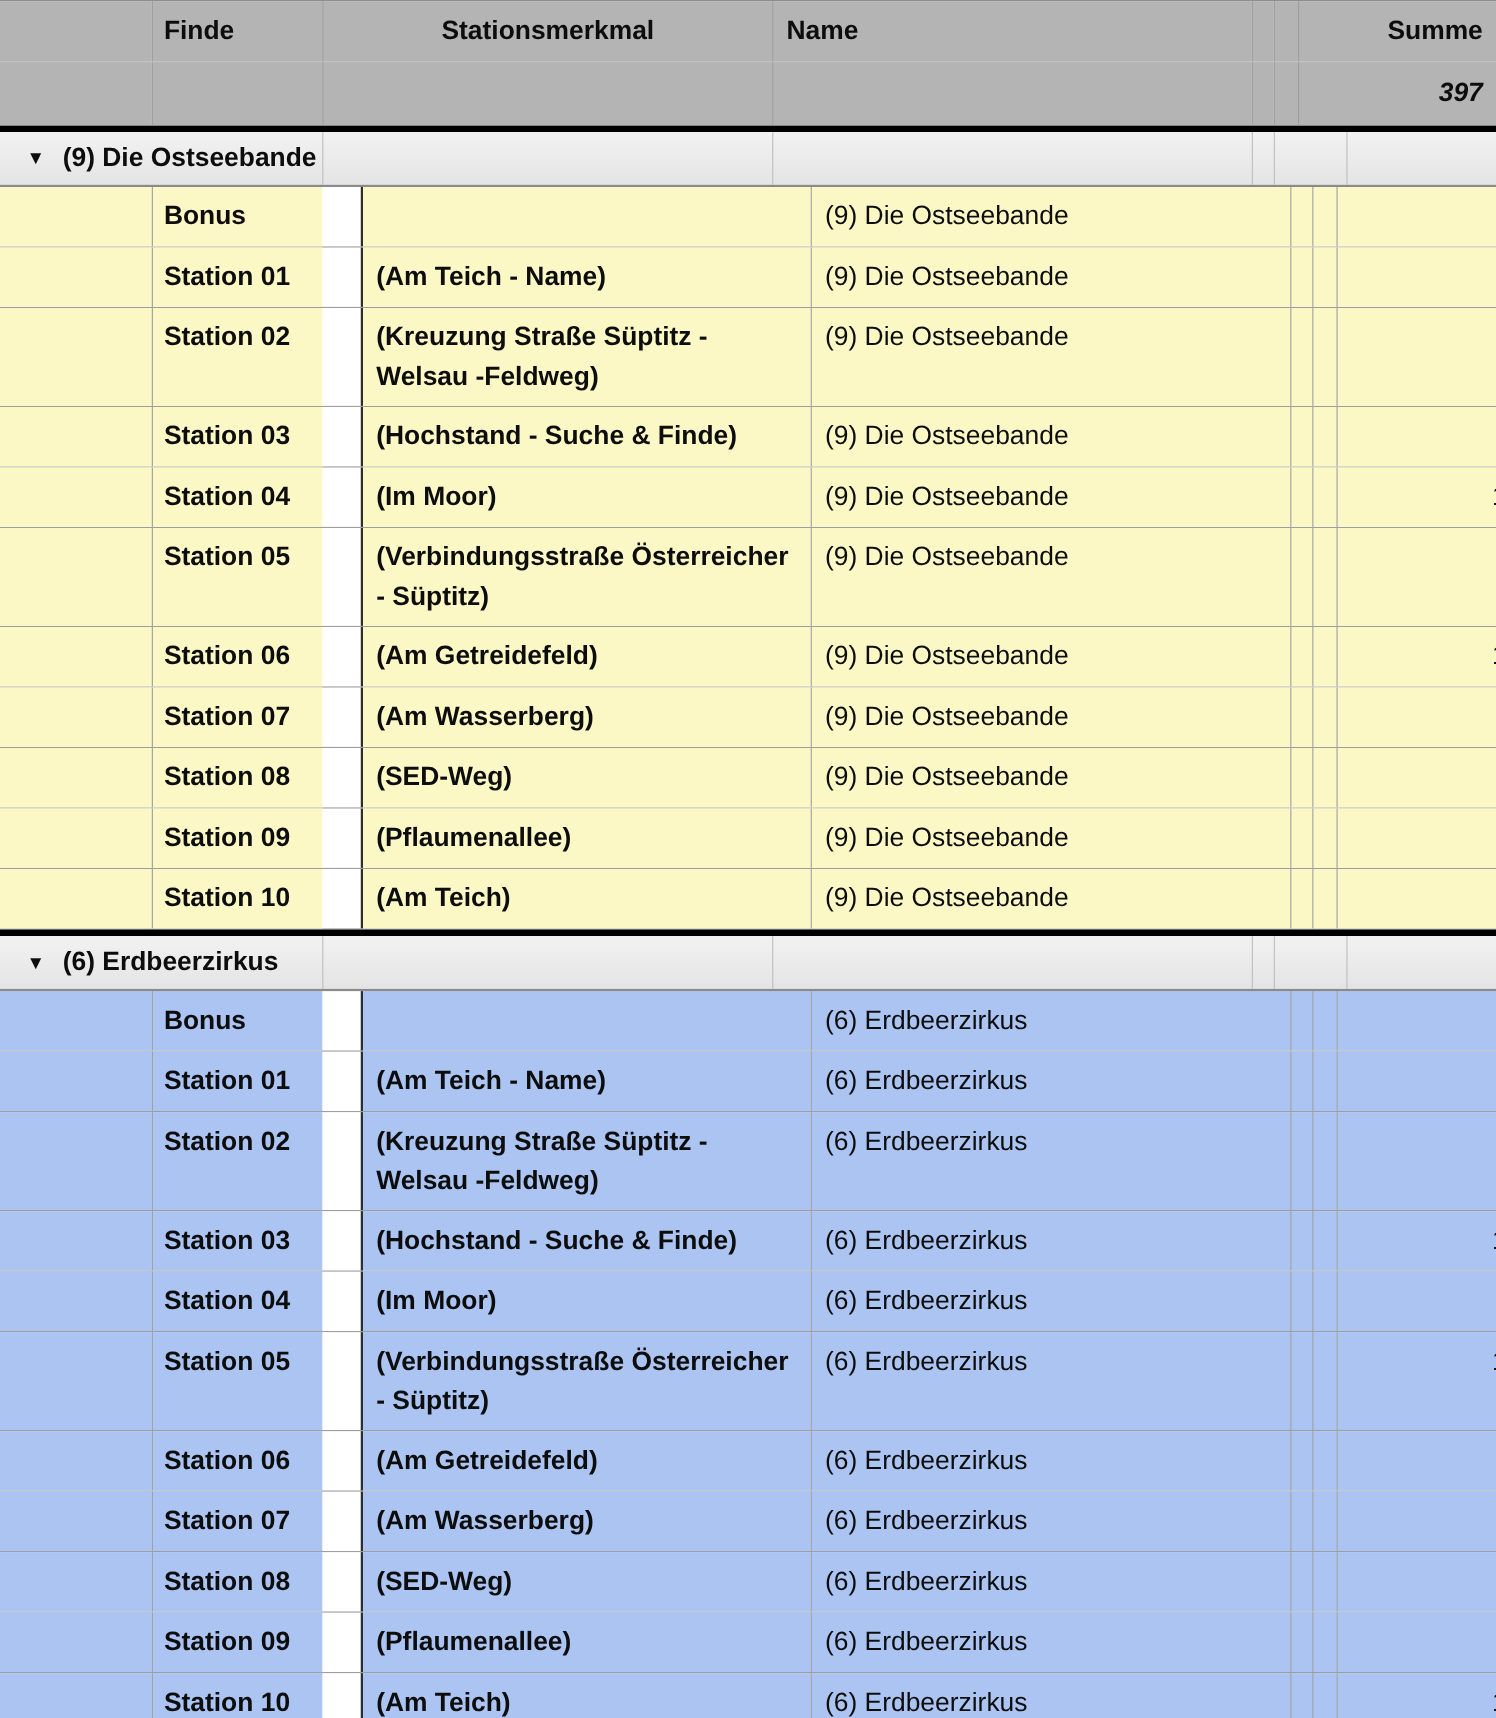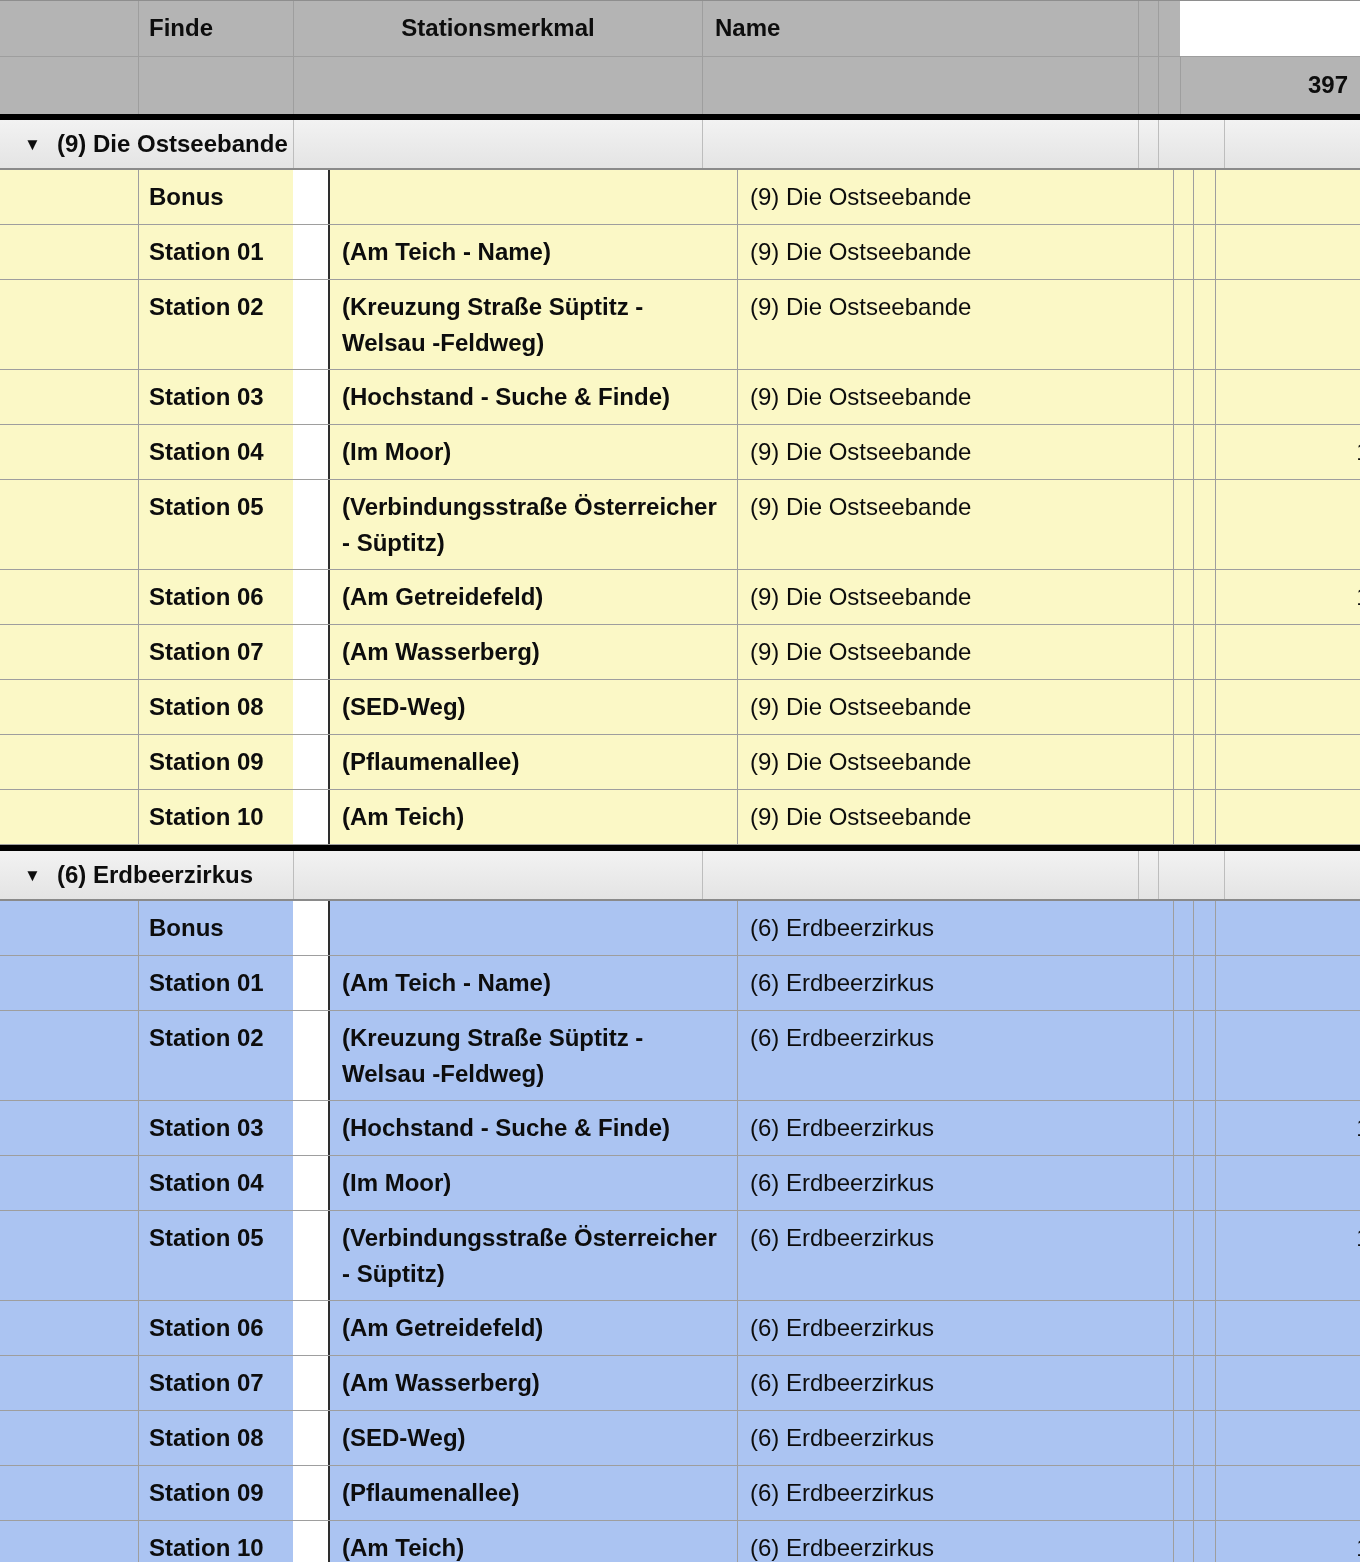--- a/index.html
+++ b/index.html
@@ -34,21 +34,21 @@
   .c4{width:20px;padding:0;}
   .c5{width:22px;padding:0;}
   .c6{width:180px;text-align:right;padding-right:12px;}
   .bold{font-weight:bold;}
 
   
   .hrow .cell{background:var(--header-bg);border-left-color:var(--grid);}
   .hrow1{height:55px;border-bottom:1px solid var(--grid);}
   .hrow1 .cell{font-weight:bold;}
   .hrow2{height:57px;}
-  .hrow2 .cell{padding-top:10px;}
+  .hrow2 .cell{padding-top:10px;font-style:italic;}
   .hrow .c2{border-left-width:1px;border-left-color:var(--grid);text-align:center;}
 
   .thick{height:6px;background:var(--thick);}
 
   
   .group-row{
     height:48px;position:relative;
     background:linear-gradient(#f2f2f2,#e4e4e4);
     border-bottom:2px solid #8a8a8a;
   }
@@ -79,20 +79,21 @@
 
 <div class="sheet">
 
   <div class="row hrow hrow1">
     <div class="cell c0"></div>
     <div class="cell c1">Finde</div>
     <div class="cell c2">Stationsmerkmal</div>
     <div class="cell c3">Name</div>
     <div class="cell c4"></div>
     <div class="cell c5"></div>
+    <div class="cell c6">Summe</div>
   </div>
 
   <div class="row hrow hrow2">
     <div class="cell c0"></div>
     <div class="cell c1"></div>
     <div class="cell c2"></div>
     <div class="cell c3"></div>
     <div class="cell c4"></div>
     <div class="cell c5"></div>
     <div class="cell c6 bold">397</div>

